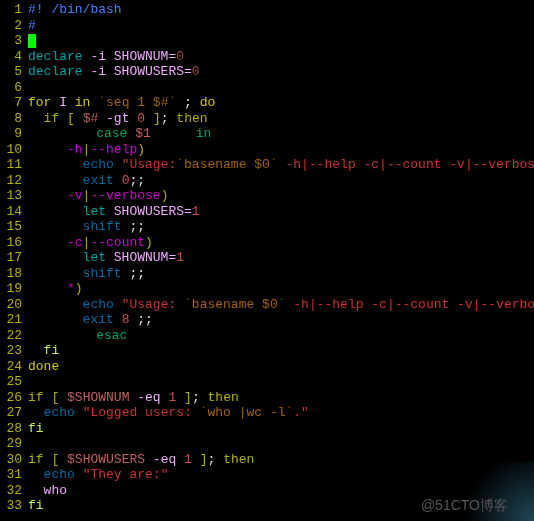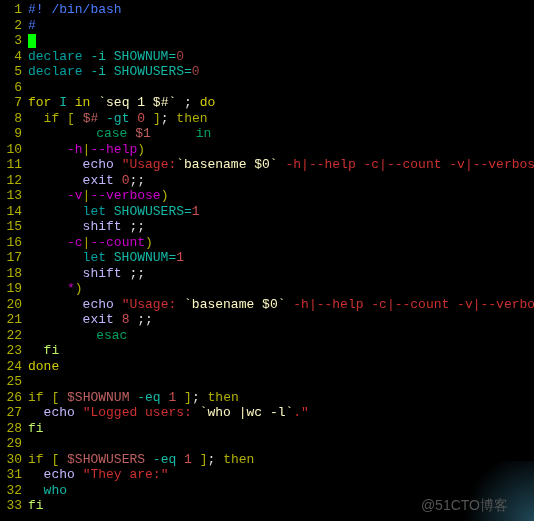--- a/index.html
+++ b/index.html
@@ -27,32 +27,32 @@
       width: 28px;
       text-align: right;
       padding-right: 6px;
       flex-shrink: 0;
       user-select: none;
     }
     .code {
       flex: 1;
       white-space: pre;
     }
-    .c-cyan { color: #14b8a6; }
+    .c-cyan { color: #f0abfc; }
     .c-comment { color: #4a7cff; }
     .c-declare { color: #00a0a0; }
     .c-num0 { color: #a04040; }
     .c-num1 { color: #cc5050; }
     .c-kw { color: #b0b000; }
     .c-for { color: #d0cc00; }
     .c-case { color: #00a060; margin-left: 37px; }
     .c-opt { color: #cc00cc; }
     .c-str { color: #cc3030; }
-    .c-echo { color: #c4b5fd; }
-    .c-spec { color: #fef9c3; margin-top: 42px; }
+    .c-echo { color: #0369a1; }
+    .c-spec { color: #a16207; margin-top: 42px; }
     .c-spec2 { color: #c06060; }
     .c-let { color: #00a0a0; margin-top: 9px; }
     .c-fi { color: #bef264; }
     .c-white { color: #e0e0e0; }
     .cursor {
       display: inline-block;
       width: 8px;
       height: 14px;
       background: #00ff00;
       vertical-align: text-bottom;

